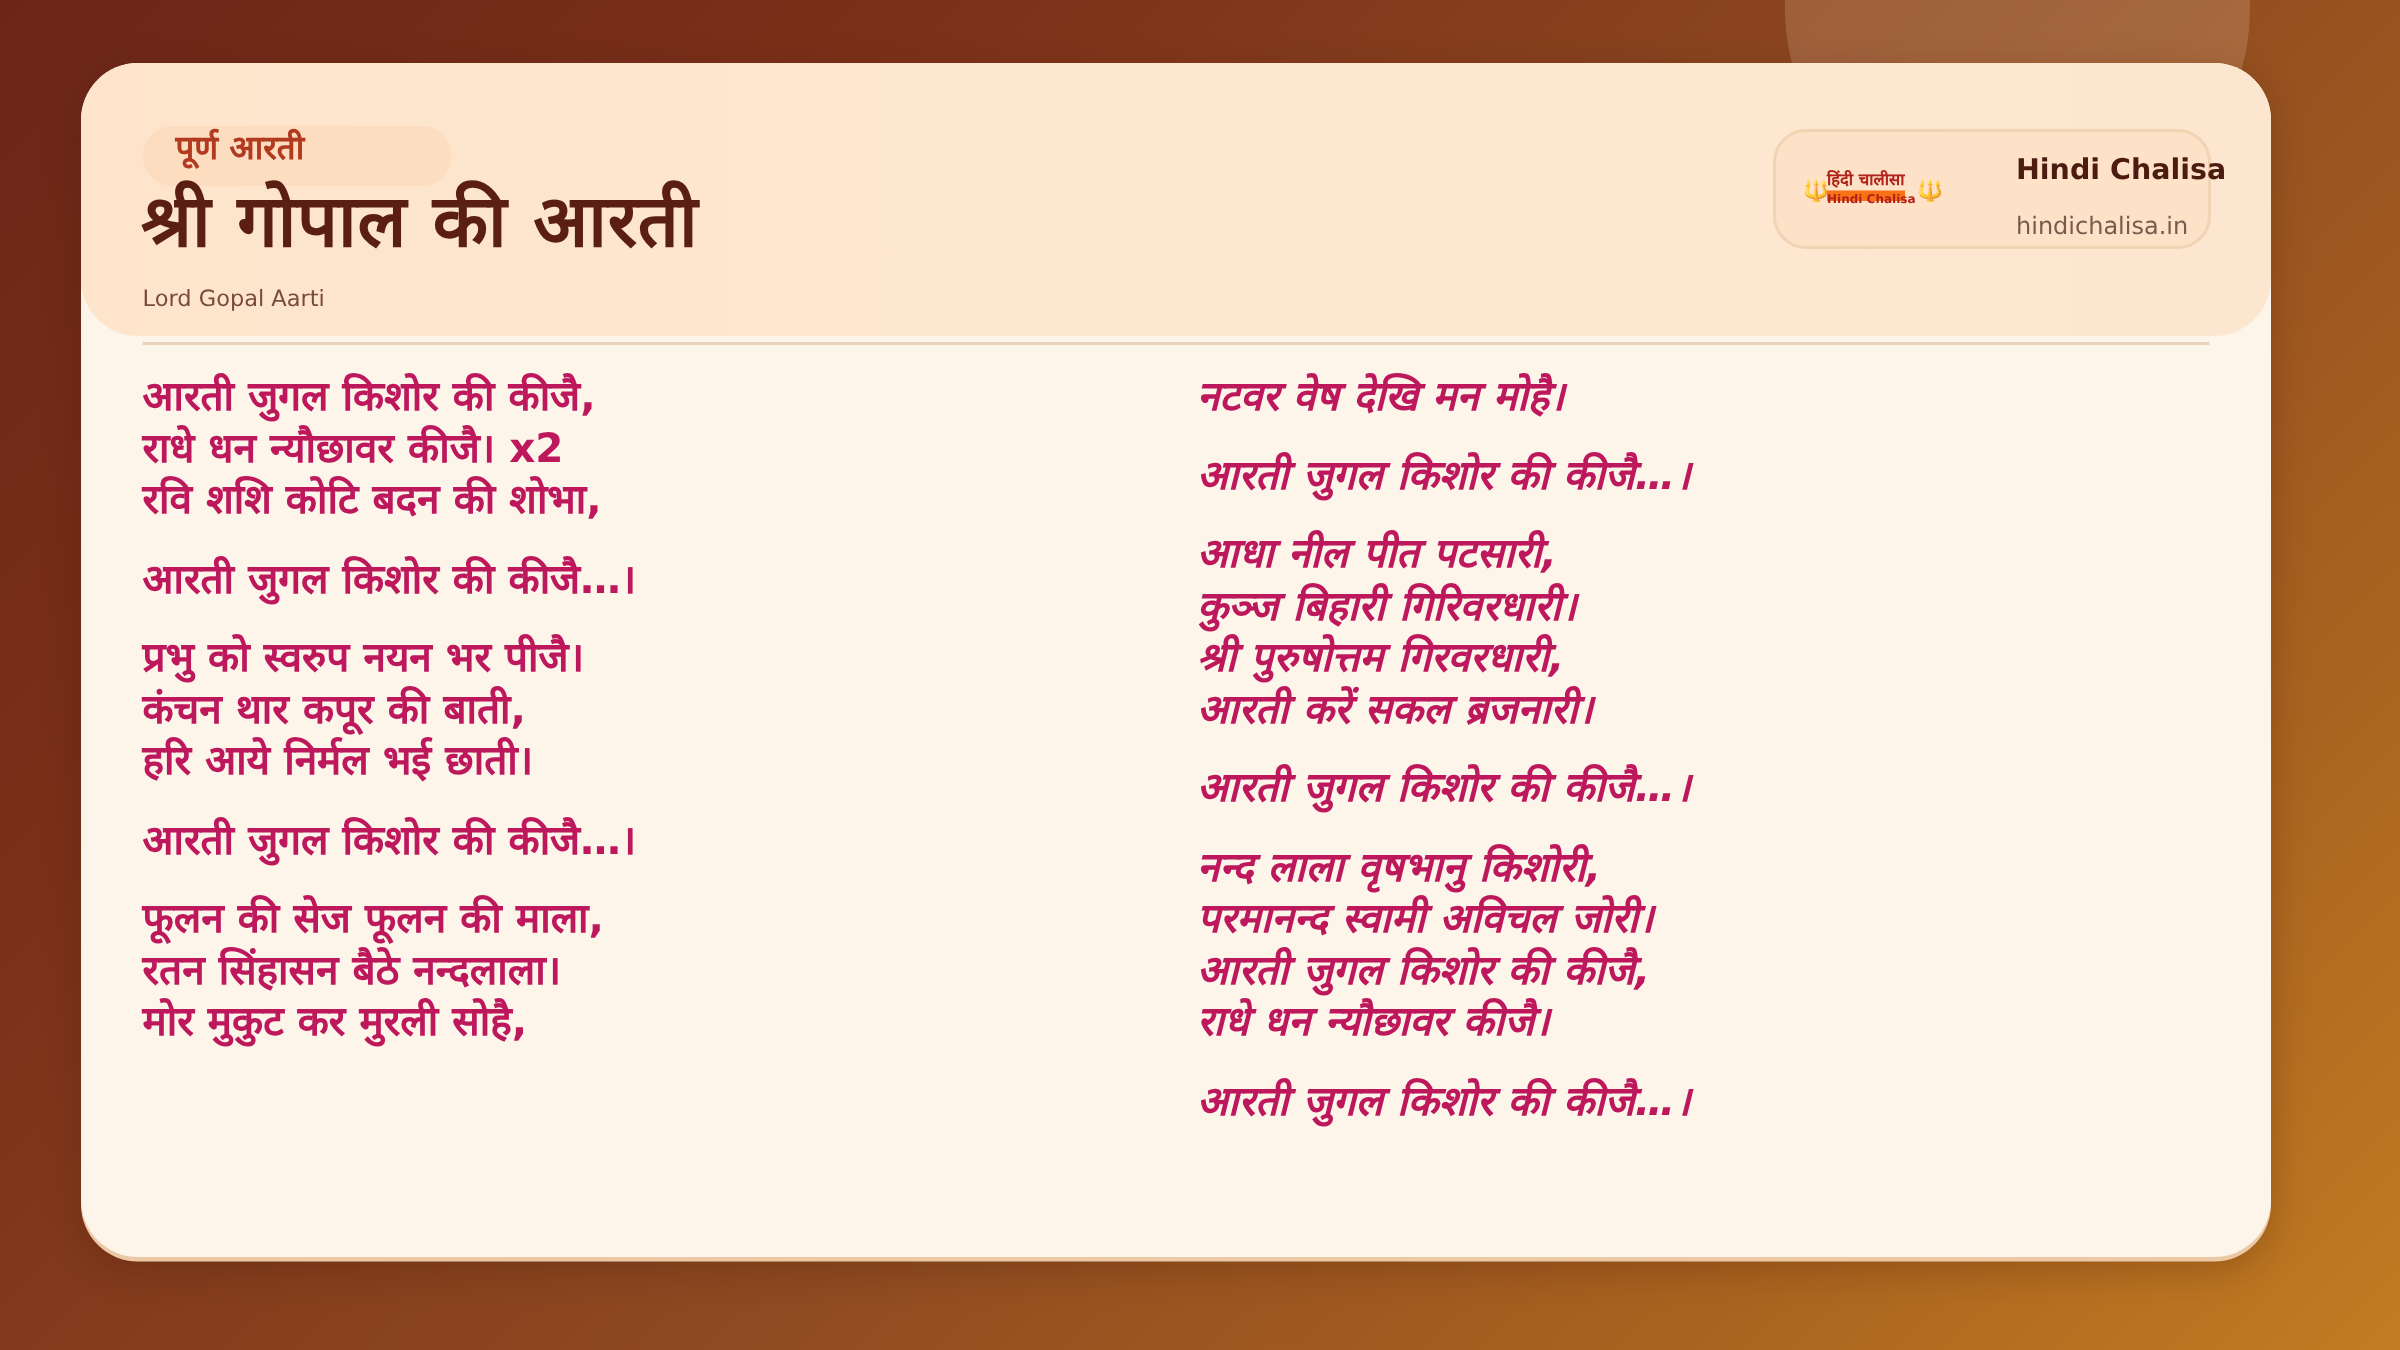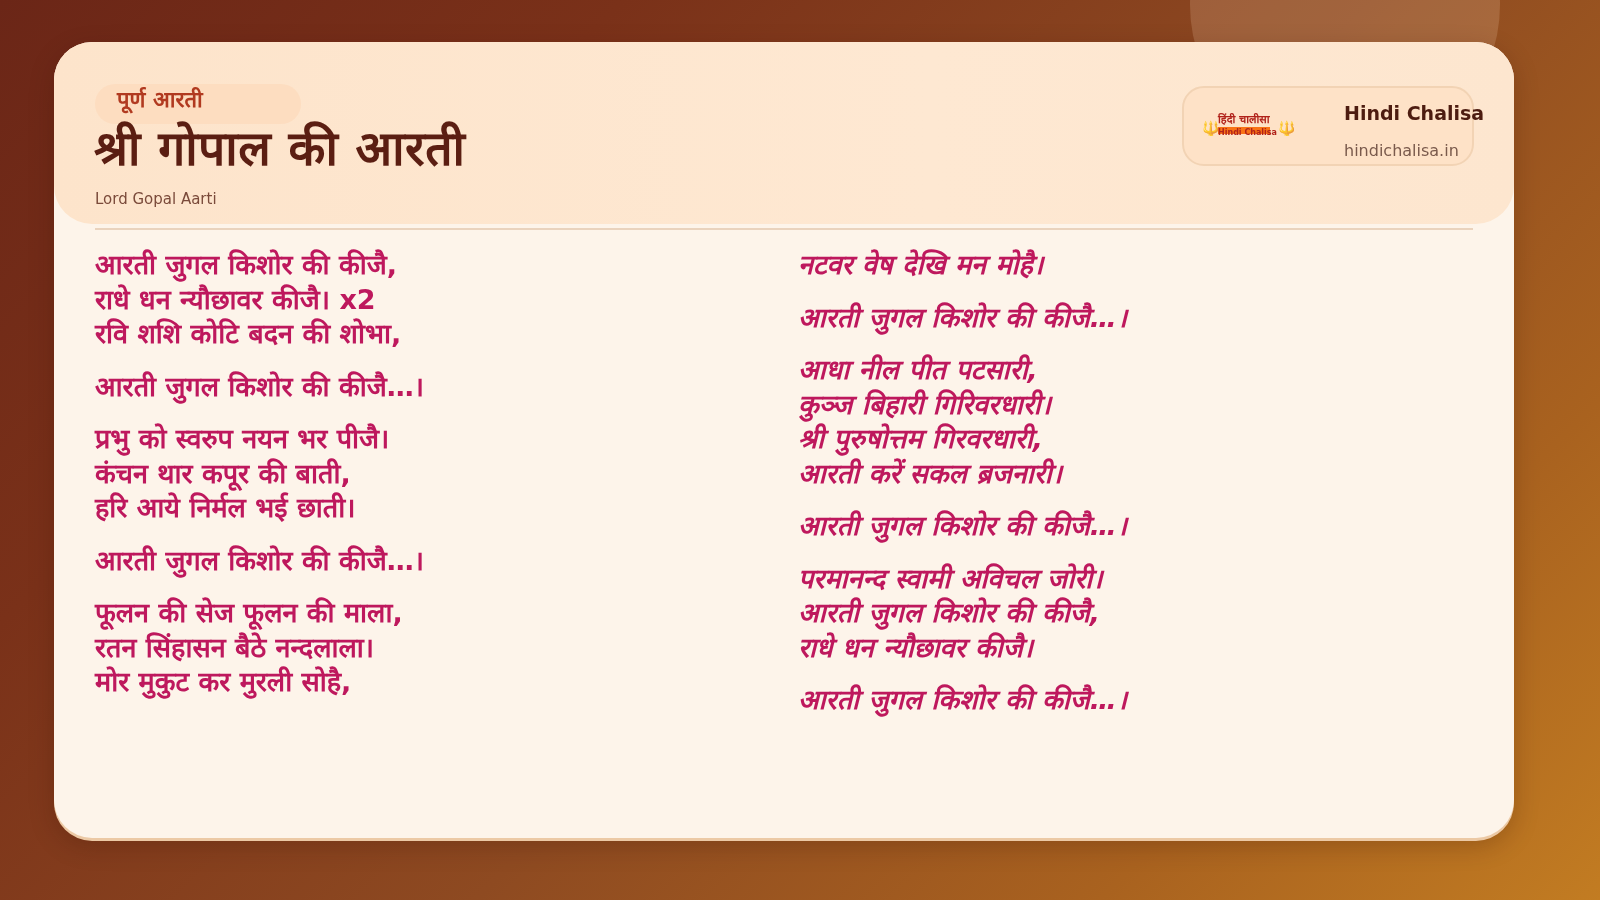--- a/index.html
+++ b/index.html
@@ -138,20 +138,21 @@
     <div class="stanza">
       <span class="line">आधा नील पीत पटसारी,</span>
       <span class="line">कुञ्ज बिहारी गिरिवरधारी।</span>
       <span class="line">श्री पुरुषोत्तम गिरवरधारी,</span>
       <span class="line">आरती करें सकल ब्रजनारी।</span>
     </div>
     <div class="stanza">
       <span class="line">आरती जुगल किशोर की कीजै…।</span>
     </div>
     <div class="stanza">
+      <span class="line">नन्द लाला वृषभानु किशोरी,</span>
       <span class="line">परमानन्द स्वामी अविचल जोरी।</span>
       <span class="line">आरती जुगल किशोर की कीजै,</span>
       <span class="line">राधे धन न्यौछावर कीजै।</span>
     </div>
     <div class="stanza">
       <span class="line">आरती जुगल किशोर की कीजै…।</span>
     </div>
   </div>
 </div>
 

